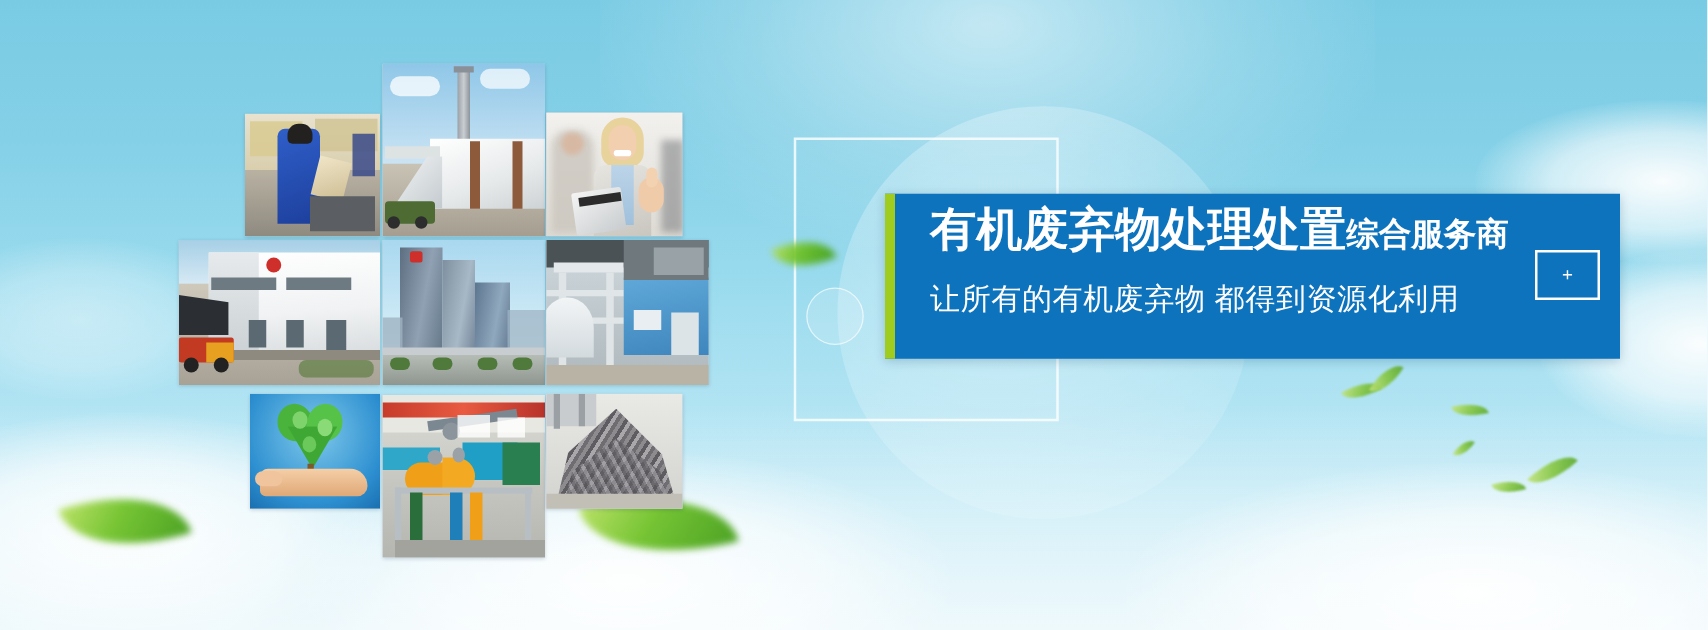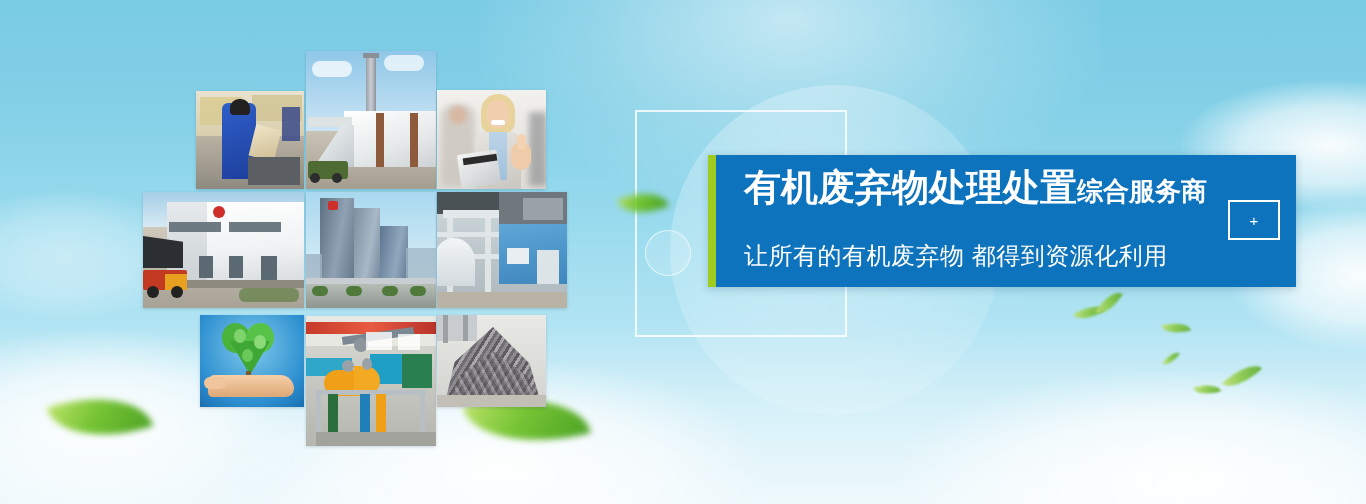--- a/index.html
+++ b/index.html
@@ -137,30 +137,31 @@
     top: 14px;
     color: #ffffff;
     white-space: nowrap;
     font-weight: bold;
     line-height: 1;
   }
   #headline .main {
     font-size: 37px;
     letter-spacing: 0px;
     font-weight: bold;
+    font-family: Liberation Mono, monospace;
   }
   #headline .sub {
     font-size: 26px;
     font-weight: bold;
     letter-spacing: 0px;
   }
   #subline {
     position: absolute;
     left: 28px;
-    top: 85px;
+    top: 68px;
     color: #ffffff;
     font-size: 24px;
     white-space: nowrap;
     letter-spacing: .5px;
   }
   #plus-button {
     position: absolute;
     left: 512px;
     top: 45px;
     width: 52px;

